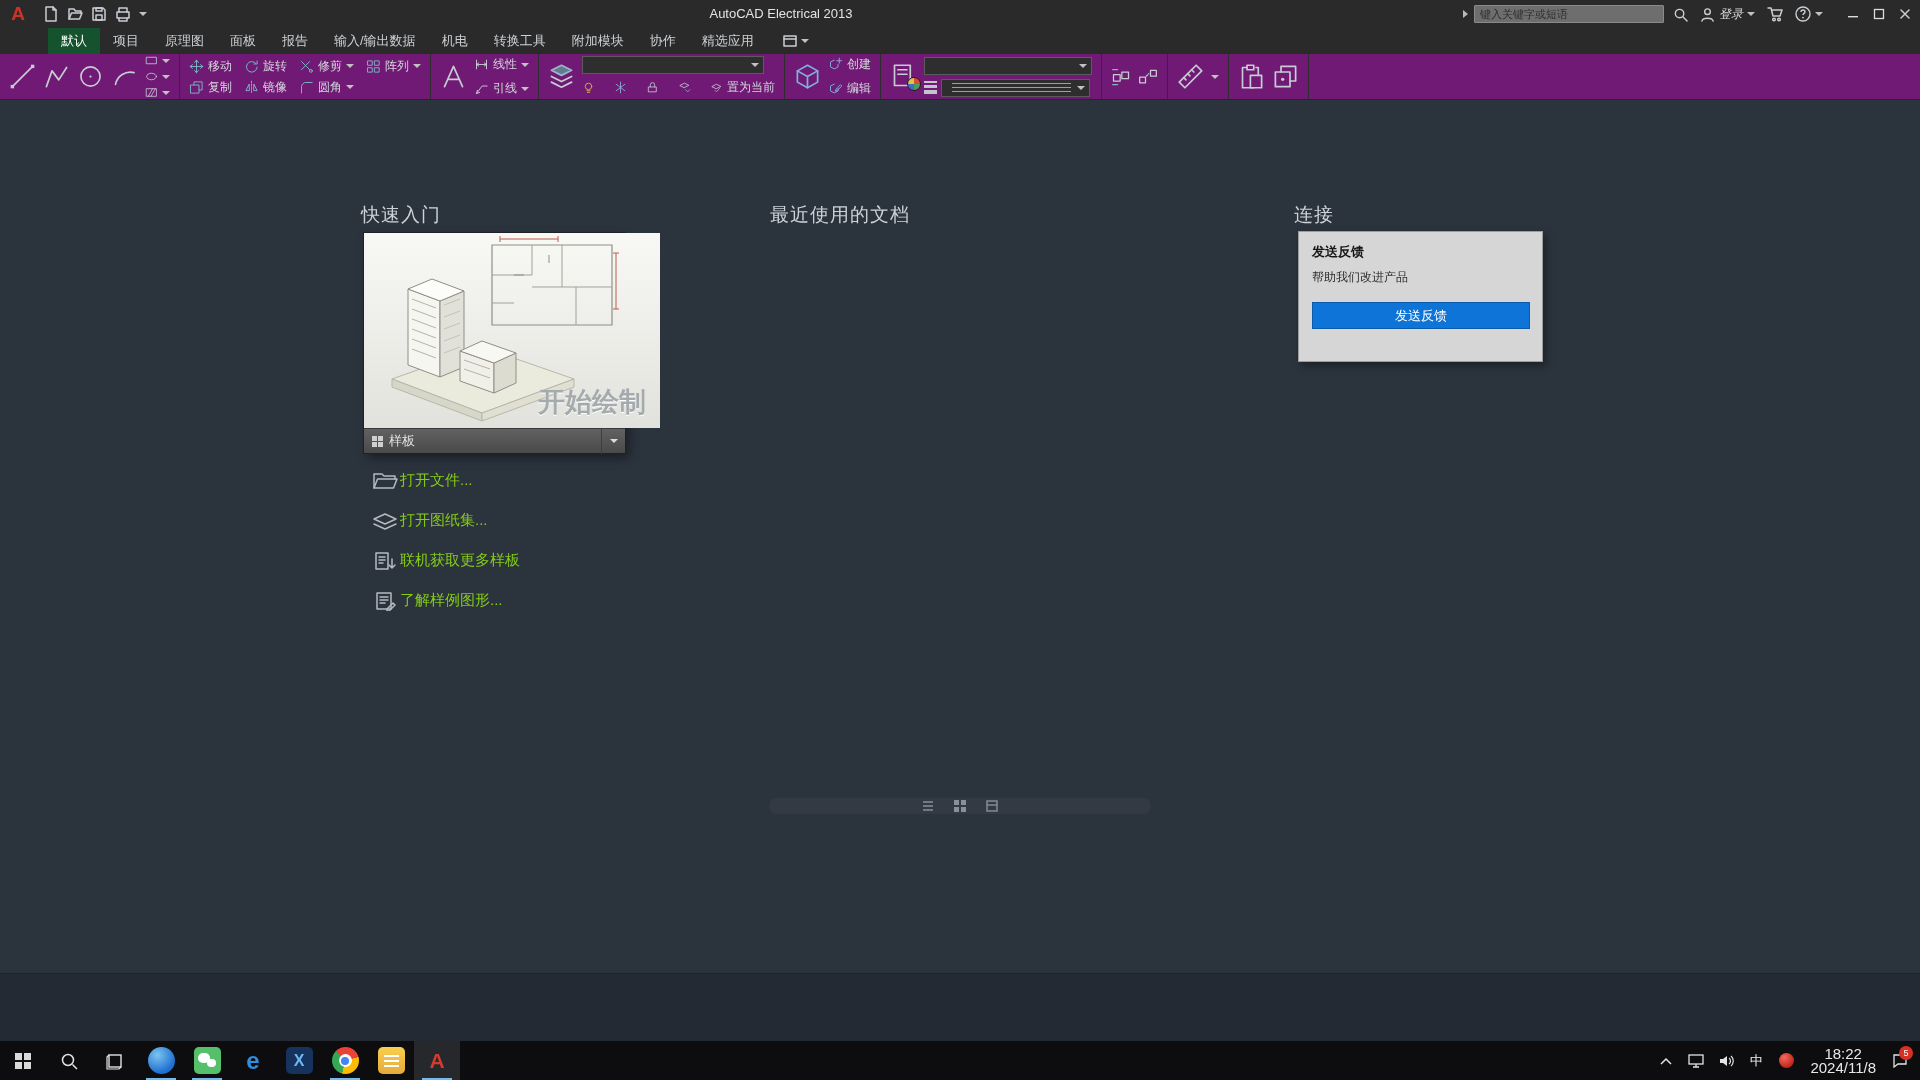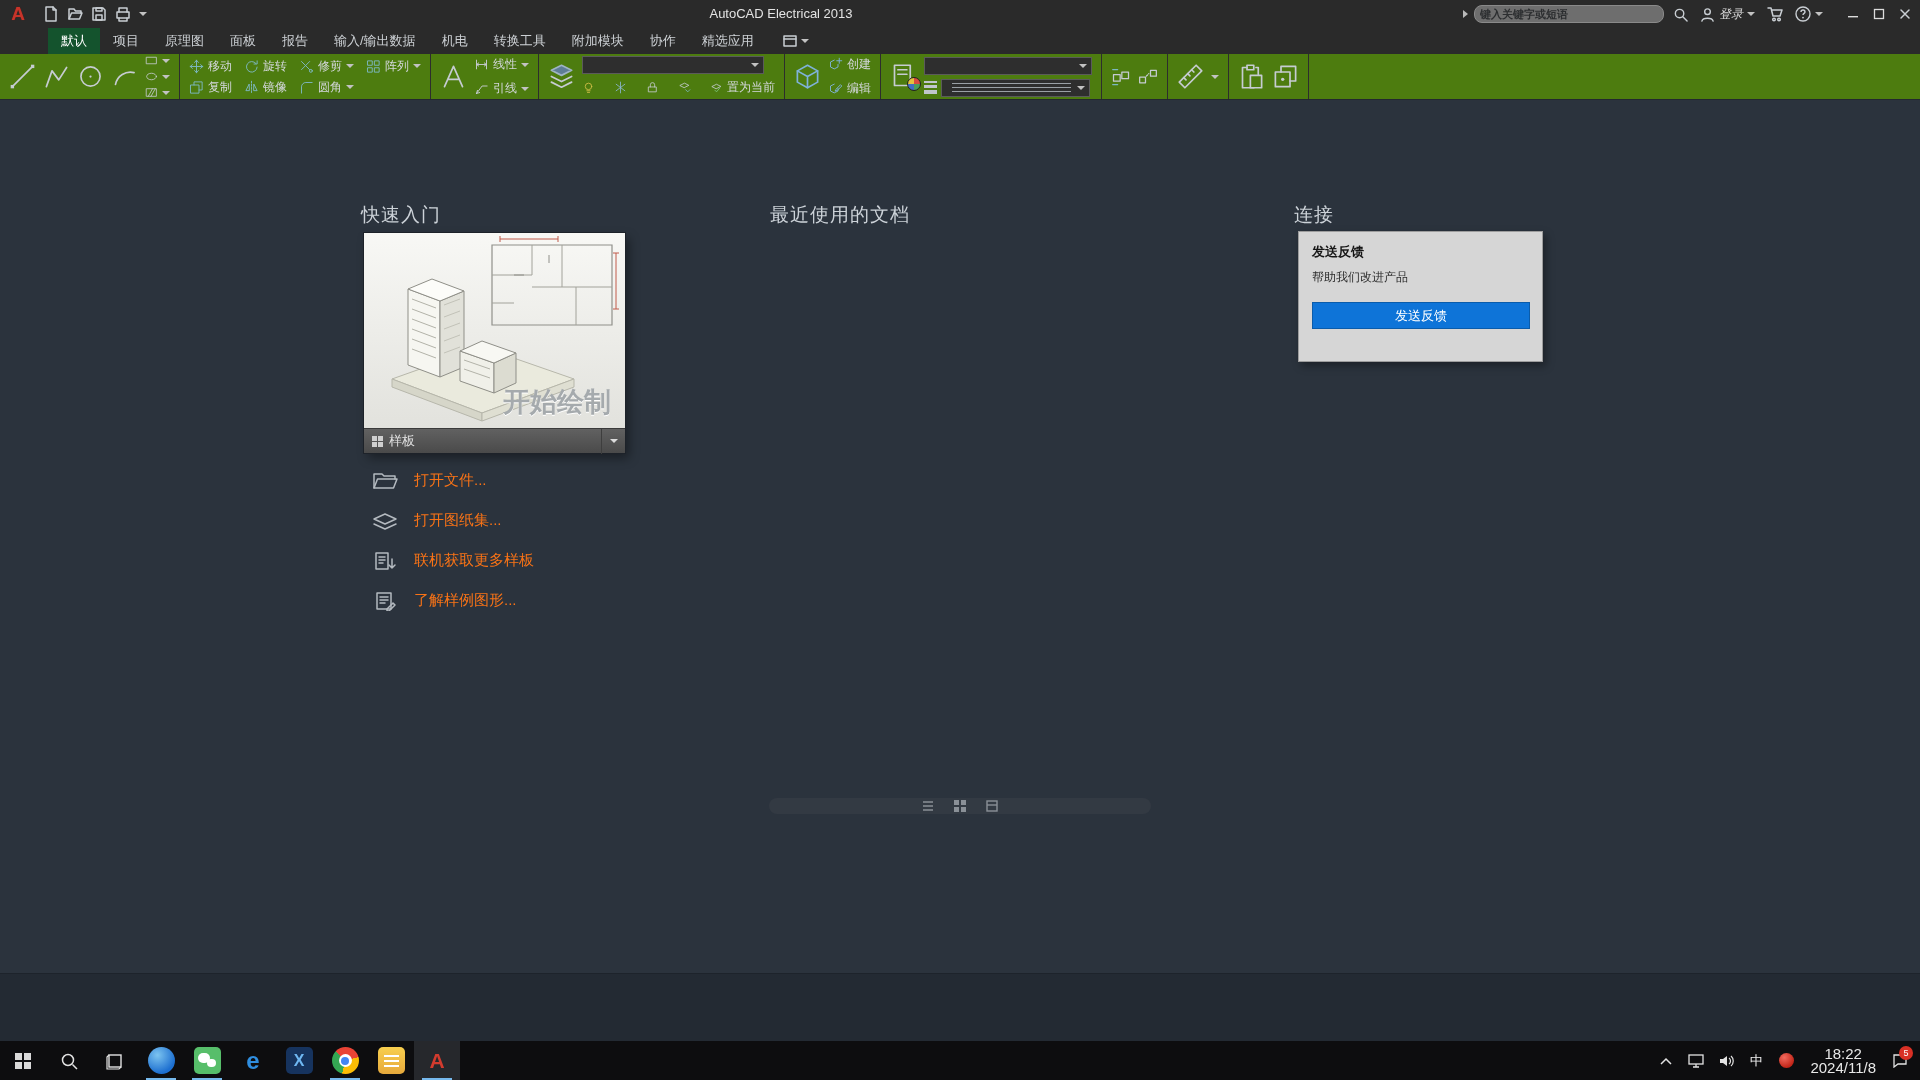--- a/index.html
+++ b/index.html
@@ -15,37 +15,37 @@
     color:#c7342a;text-shadow:0 0 1px #7a1e16;cursor:pointer;}
   .qat{display:flex;align-items:center;gap:2px;margin-left:6px;}
   .qicon{width:22px;height:22px;display:flex;align-items:center;justify-content:center;border-radius:2px;}
   .ticon{stroke:#c9ced3;fill:none;stroke-width:1.5;stroke-linecap:round;stroke-linejoin:round;}
   .caret-d{width:0;height:0;border-left:4px solid transparent;border-right:4px solid transparent;border-top:4px solid #c2c2c2;display:inline-block;}
   .caret-cell{width:14px;height:22px;display:flex;align-items:center;justify-content:center;}
   .tb-title{position:absolute;left:781px;transform:translateX(-50%);top:0;height:28px;line-height:28px;
     color:#e3e3e3;font-size:13px;white-space:nowrap;}
   .tb-right{position:absolute;right:0;top:0;height:28px;display:flex;align-items:center;gap:6px;padding-right:2px;}
   .keytip{width:0;height:0;border-top:4px solid transparent;border-bottom:4px solid transparent;border-left:5px solid #b9b9b9;}
-  .ic-search-box{width:190px;height:18px;background:#6e6e6e;border:1px solid #8a8a8a;border-radius:8px;
-    font-size:11px;color:#1d1d1d;padding:0 5px;font-family:"Liberation Sans",sans-serif;font-weight:bold;}
+  .ic-search-box{width:190px;height:18px;background:#6e6e6e;border:1px solid #8a8a8a;border-radius:1px;
+    font-size:11px;color:#1d1d1d;padding:0 5px;font-family:"Liberation Sans",sans-serif;}
   .ic-search-box::placeholder{color:#2c2e30;}
   .tbr-btn{height:24px;display:flex;align-items:center;gap:4px;padding:0 3px;border-radius:2px;cursor:pointer;font-style:italic;}
   .signin-label{font-size:12px;color:#dcdcdc;}
   .winbtns{display:flex;height:28px;margin-left:8px;}
   .winbtn{width:26px;height:28px;display:flex;align-items:center;justify-content:center;}
 
   
   .ribbontabs{position:absolute;top:28px;left:0;width:1920px;height:26px;background:#2a2a2a;
     display:flex;align-items:flex-end;padding-left:48px;z-index:25;}
   .rtab{height:26px;line-height:26px;padding:0 13px;font-size:13px;color:#cdd1d5;cursor:pointer;white-space:nowrap;}
   .rtab.active{background:#14532d;color:#ffffff;}
   .ribbon-toggle{display:flex;align-items:center;gap:4px;height:26px;margin-left:16px;cursor:pointer;}
 
   
-  .ribbon{position:absolute;top:54px;left:0;width:1920px;height:46px;background:#4d7c0f;
+  .ribbon{position:absolute;top:54px;left:0;width:1920px;height:46px;background:#701a75;
     display:flex;align-items:stretch;border-bottom:1px solid #23282e;z-index:20;}
   .rpanel{display:flex;align-items:center;gap:7px;padding:3px 9px;border-right:1px solid #2d2d2d;height:100%;}
   .ric{stroke:#c6ccd2;fill:none;stroke-width:1.5;stroke-linecap:round;stroke-linejoin:round;}
   .ric.teal{stroke:#7db8c2;}
   .ric.blue{stroke:#7fb2d9;}
   .lg{width:27px;height:27px;}
   .md{width:20px;height:20px;}
   .sm{width:15px;height:15px;}
   .xs{width:13px;height:13px;}
   .vcol{display:flex;flex-direction:column;justify-content:center;gap:3px;}
@@ -62,36 +62,36 @@
     background:conic-gradient(#d94c3d 0 25%,#4a9e5c 25% 50%,#3f6fc4 50% 75%,#e3c23e 75% 100%);
     border:1px solid #222;}
   .hbars{display:flex;flex-direction:column;gap:2px;}
   .hbars span{display:block;width:13px;height:2px;background:#c0c6cc;}
 
   
   .startpage{position:absolute;top:100px;left:0;width:1920px;height:873px;background:#2b333d;}
   .sp-heading{position:absolute;font-size:19px;font-weight:normal;color:#ccd2d8;letter-spacing:1px;}
   .startcard{position:absolute;left:364px;top:133px;width:261px;height:220px;cursor:pointer;
     box-shadow:0 0 0 1px #1d2229,4px 5px 10px rgba(0,0,0,.4);}
-  .card-img{position:relative;width:261px;height:195px;background:linear-gradient(#f8f8f5,#e2e2dd);overflow:hidden;font-family:Liberation Serif, serif;}
+  .card-img{position:relative;width:296px;height:195px;background:linear-gradient(#f8f8f5,#e2e2dd);overflow:hidden;font-family:Liberation Serif, serif;}
   .start-draw-label{position:absolute;right:14px;bottom:8px;font-size:27px;font-weight:bold;color:#a5aaad;
     text-shadow:0 1px 0 #fff;}
   .template-bar{display:flex;align-items:center;width:261px;height:25px;
     background:linear-gradient(#616161,#4a4a4a);border-top:1px solid #3a3a3a;color:#e2e2e2;font-size:13px;
     padding-left:8px;cursor:pointer;}
   .tpl-grid{width:11px;height:11px;margin-right:6px;
     background:
       linear-gradient(#cfcfcf,#cfcfcf) 0 0/5px 5px no-repeat,
       linear-gradient(#cfcfcf,#cfcfcf) 6px 0/5px 5px no-repeat,
       linear-gradient(#cfcfcf,#cfcfcf) 0 6px/5px 5px no-repeat,
       linear-gradient(#cfcfcf,#cfcfcf) 6px 6px/5px 5px no-repeat;}
   .tpl-arrow{margin-left:auto;width:24px;height:25px;display:flex;align-items:center;justify-content:center;
     border-left:1px solid #3e3e3e;}
   .qlinks{position:absolute;left:372px;top:368px;display:flex;flex-direction:column;gap:15px;}
-  .qlink{display:flex;align-items:center;gap:16px;color:#f97316;font-size:15px;cursor:pointer;height:25px;white-space:nowrap;}
+  .qlink{display:flex;align-items:center;gap:2px;color:#84cc16;font-size:15px;cursor:pointer;height:25px;white-space:nowrap;}
   .qlink svg{flex:0 0 auto;}
   .view-toggles{position:absolute;left:769px;top:698px;width:382px;height:16px;background:#333a43;border-radius:8px;
     display:flex;align-items:center;justify-content:center;gap:16px;}
   .vt-btn{width:16px;height:16px;display:flex;align-items:center;justify-content:center;cursor:pointer;}
   .feedback-panel{position:absolute;left:1298px;top:131px;width:245px;height:131px;background:#d6d6d6;
     border:1px solid #9d9d9d;box-shadow:3px 4px 8px rgba(0,0,0,.35);padding:11px 13px;}
   .fb-title{font-size:13px;font-weight:bold;color:#161616;}
   .fb-desc{font-size:12px;color:#2c2c2c;margin-top:8px;}
   .fb-btn{display:block;width:218px;height:27px;margin-top:16px;background:#0e74d8;border:1px solid #0a5cab;
     color:#fff;font-size:13px;font-family:"Liberation Sans",sans-serif;cursor:pointer;}

